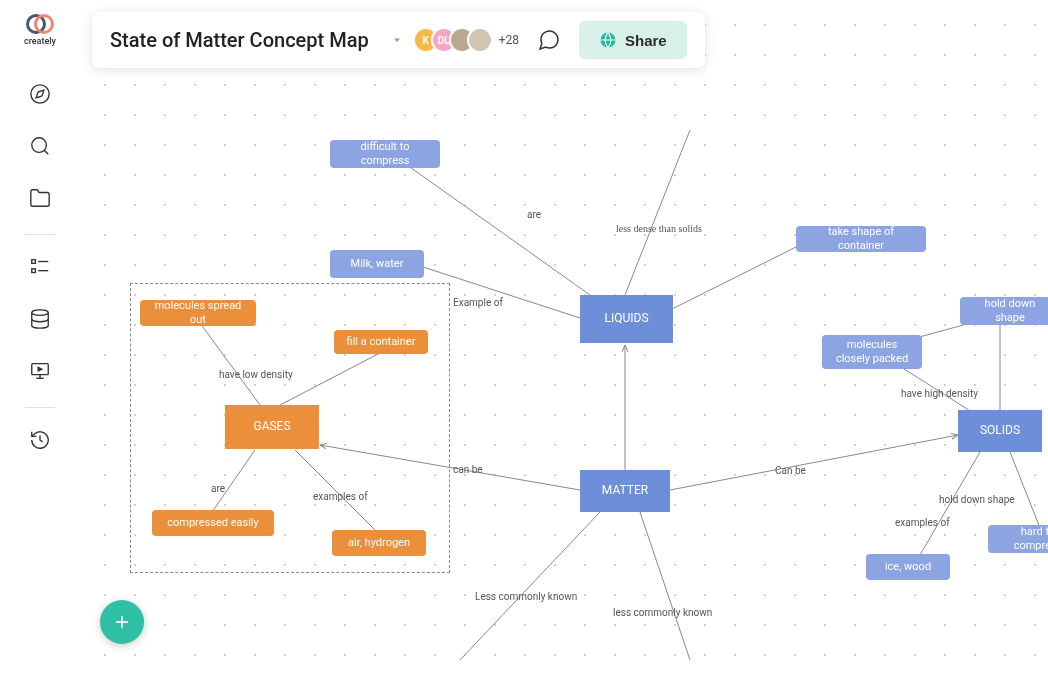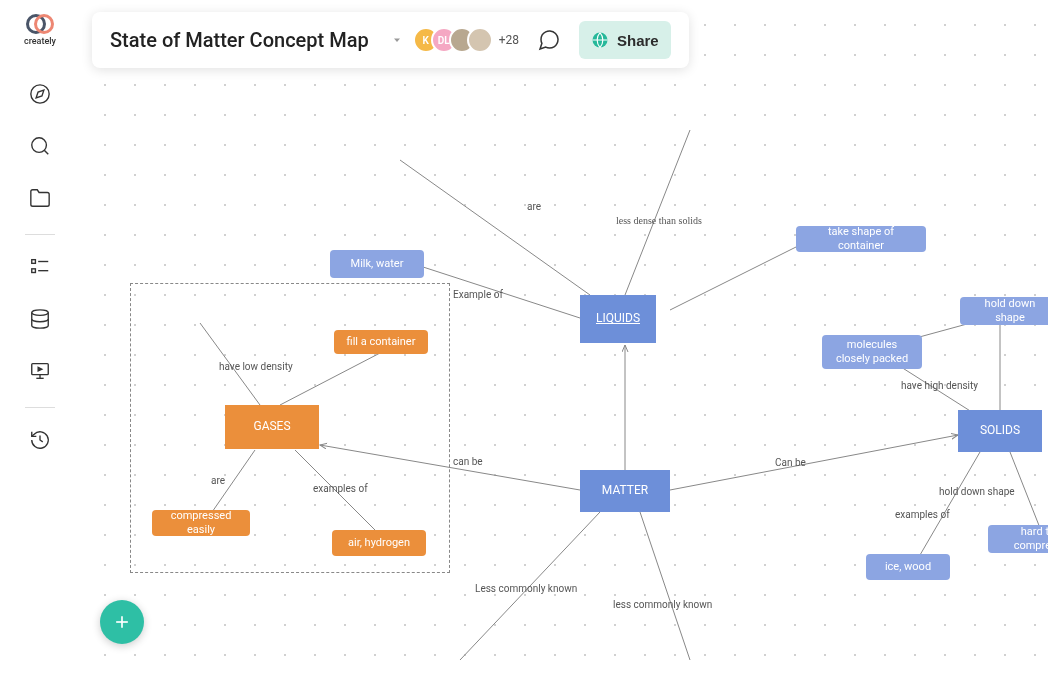--- a/index.html
+++ b/index.html
@@ -14,32 +14,32 @@
   .sidebar-icon { width: 48px; height: 48px; display: flex; align-items: center; justify-content: center; margin-bottom: 4px; cursor: pointer; color: #333; }
   .sidebar-divider { width: 30px; height: 1px; background: #ddd; margin: 8px 0; }
   
   .topbar { position: absolute; left: 92px; top: 12px; height: 56px; background: #fff; border-radius: 8px; box-shadow: 0 2px 12px rgba(0,0,0,0.12); display: flex; align-items: center; padding: 0 18px; z-index: 10; gap: 18px; }
   .title { font-size: 20px; font-weight: 500; color: #222; }
   .title-dropdown { color: #999; margin-left: 4px; }
   .avatars { display: flex; align-items: center; }
   .avatar { width: 26px; height: 26px; border-radius: 50%; margin-left: -8px; border: 2px solid #fff; display: flex; align-items: center; justify-content: center; font-size: 10px; font-weight: 600; color: #fff; }
   .avatar-count { font-size: 12px; color: #555; margin-left: 6px; }
   .comment-icon { width: 24px; height: 24px; cursor: pointer; }
-  .share-btn { background: #d7f0e9; border: none; border-radius: 6px; padding: 10px 12px; display: flex; align-items: center; gap: 8px; font-size: 15px; font-weight: 600; color: #2c2c2c; cursor: pointer; }
+  .share-btn { background: #d7f0e9; border: none; border-radius: 6px; padding: 10px 20px; display: flex; align-items: center; gap: 8px; font-size: 15px; font-weight: 600; color: #2c2c2c; cursor: pointer; }
   .share-btn svg { color: #26b89a; }
   
   .canvas { position: absolute; left: 80px; top: 0; right: 0; bottom: 0; background: #fff; background-image: radial-gradient(#d0d0d0 1.5px, transparent 1.5px); background-size: 30px 30px; background-position: 10px 10px; }
   
   .node { position: absolute; display: flex; align-items: center; justify-content: center; text-align: center; font-size: 11px; padding: 6px 10px; line-height: 1.3; }
   .node-main { background: #6d8fd9; color: #fff; font-size: 12px; font-weight: 400; }
   .node-blue { background: #8ca5e2; color: #fff; border-radius: 4px; }
   .node-orange-main { background: #eb8f3b; color: #fff; font-size: 12px; }
   .node-orange { background: #eb8f3b; color: #fff; border-radius: 4px; }
   
-  .edge-label { position: absolute; font-size: 10px; color: #555; background: transparent; padding: 1px 3px; white-space: nowrap; }
+  .edge-label { position: absolute; font-size: 10px; color: #555; background: transparent; padding: 1px 3px; white-space: nowrap; margin-top: 8px; }
   
   .selection-box { position: absolute; border: 1px dashed #888; background: transparent; pointer-events: none; }
   
   .connectors { position: absolute; left: 0; top: 0; width: 100%; height: 100%; pointer-events: none; }
   .connectors line, .connectors path { stroke: #888; stroke-width: 1; fill: none; }
   
   .fab { position: absolute; left: 100px; bottom: 30px; width: 44px; height: 44px; border-radius: 50%; background: #2ebfa5; color: #fff; display: flex; align-items: center; justify-content: center; font-size: 24px; cursor: pointer; box-shadow: 0 2px 8px rgba(0,0,0,0.2); z-index: 10; }
 </style>
 </head>
 <body>
@@ -160,34 +160,36 @@
     <line x1="175" y1="450" x2="130" y2="515"></line>
     <line x1="215" y1="450" x2="300" y2="535"></line>
 
     <line x1="520" y1="512" x2="380" y2="660"></line>
     <line x1="560" y1="512" x2="610" y2="660"></line>
   </svg>
 
   <div class="selection-box" style="left:50px; top:283px; width:320px; height:290px;"></div>
 
   <div class="node node-main" style="left:500px; top:470px; width:90px; height:42px;">MATTER</div>
-  <div class="node node-main" style="left:500px; top:295px; width:76px; height:48px;text-decoration:underline;">LIQUIDS</div>
+  <div class="node node-main" style="left:500px; top:295px; width:93px; height:48px;">LIQUIDS</div>
   <div class="node node-main" style="left:878px; top:410px; width:84px; height:42px;">SOLIDS</div>
   <div class="node node-orange-main" style="left:145px; top:405px; width:94px; height:44px;">GASES</div>
 
+  <div class="node node-blue" style="left:250px; top:140px; width:110px; height:28px;">difficult to compress</div>
   <div class="node node-blue" style="left:716px; top:226px; width:130px; height:26px;">take shape of container</div>
   <div class="node node-blue" style="left:250px; top:250px; width:94px; height:28px;">Milk, water</div>
 
   <div class="node node-blue" style="left:880px; top:297px; width:100px; height:28px;">hold down shape</div>
   <div class="node node-blue" style="left:742px; top:335px; width:100px; height:34px;">molecules closely packed</div>
   <div class="node node-blue" style="left:908px; top:525px; width:100px; height:28px;">hard to compress</div>
   <div class="node node-blue" style="left:786px; top:554px; width:84px; height:26px;">ice, wood</div>
 
+  <div class="node node-orange" style="left:60px; top:300px; width:116px; height:26px;">molecules spread out</div>
   <div class="node node-orange" style="left:254px; top:330px; width:94px; height:24px;">fill a container</div>
-  <div class="node node-orange" style="left:72px; top:510px; width:98px; height:26px;">compressed easily</div>
+  <div class="node node-orange" style="left:72px; top:510px; width:122px; height:26px;">compressed easily</div>
   <div class="node node-orange" style="left:252px; top:530px; width:94px; height:26px;">air, hydrogen</div>
 
   <div class="edge-label" style="left:444px; top:200px;">are</div>
   <div class="edge-label" style="left:533px; top:214px;font-family:Liberation Serif, serif;">less dense than solids</div>
   <div class="edge-label" style="left:370px; top:288px;">Example of</div>
   <div class="edge-label" style="left:370px; top:455px;">can be</div>
   <div class="edge-label" style="left:692px; top:456px;">Can be</div>
   <div class="edge-label" style="left:818px; top:379px;">have high density</div>
   <div class="edge-label" style="left:856px; top:485px;">hold down shape</div>
   <div class="edge-label" style="left:812px; top:508px;">examples of</div>

